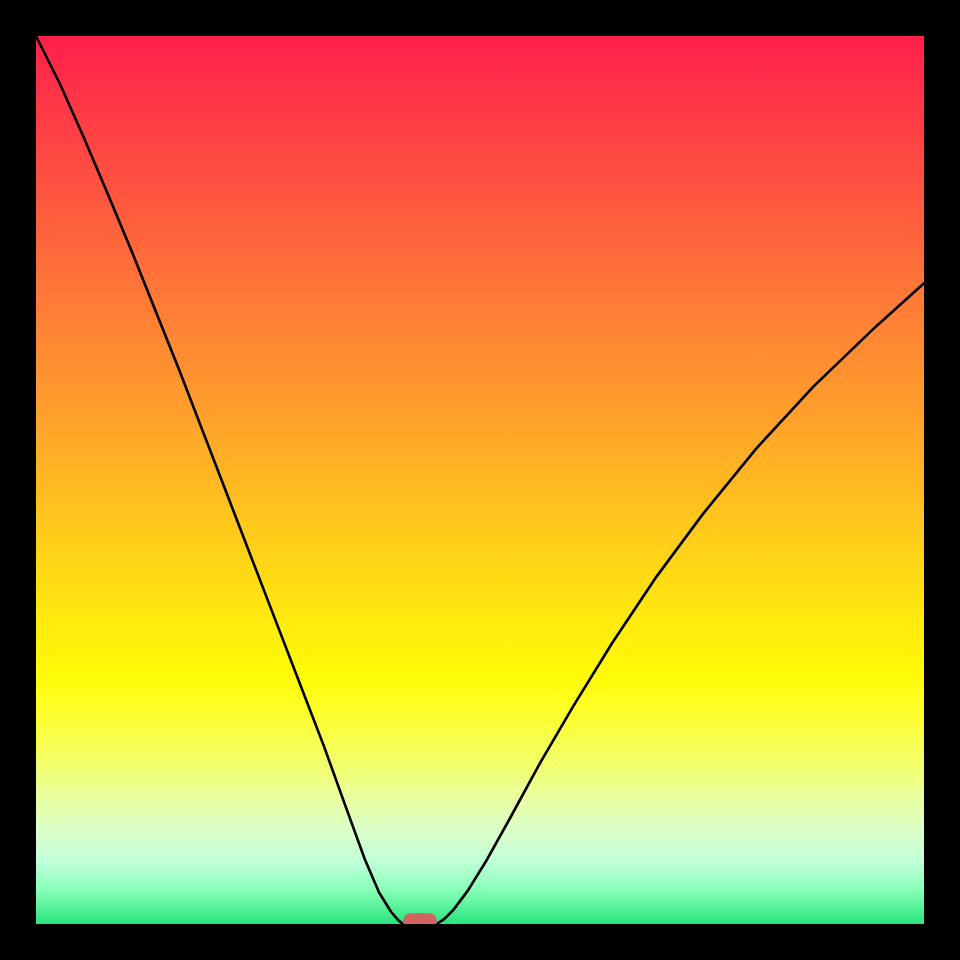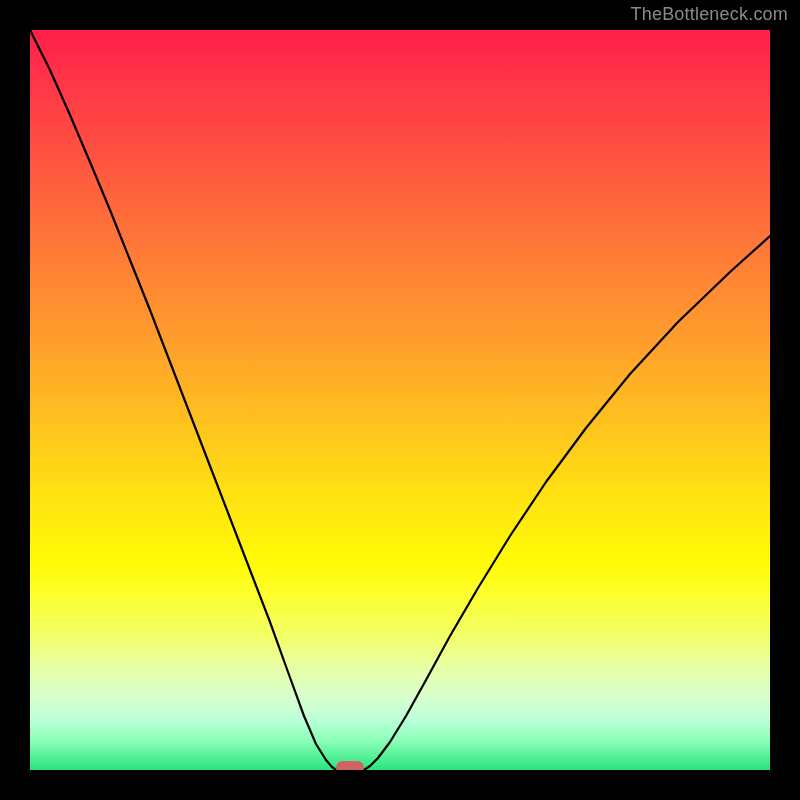--- a/index.html
+++ b/index.html
@@ -61,21 +61,20 @@
     position: absolute;
     left: 0; top: 0;
     width: 740px; height: 740px;
   }
 </style>
 </head>
 <body>
 
 <div class="frame">
 
-  <div class="watermark">TheBottleneck.com</div>
 
   <div class="plot">
 
     <svg class="curve" viewBox="0 0 740 740" preserveAspectRatio="none">
       <path id="curve-left" fill="none" stroke="#000" stroke-width="2.2" stroke-linecap="round" stroke-linejoin="round" d="M0 0 L20 40 L40 85 L60 132 L80 180 L100 230 L120 280 L140 332 L160 384 L180 436 L200 488 L220 540 L240 592 L258 642 L274 686 L286 714 L296 730 L302 737 L306 740 "></path>
       <path id="curve-right" fill="none" stroke="#000" stroke-width="2.2" stroke-linecap="round" stroke-linejoin="round" d="M334 740 L340 736 L348 728 L360 712 L376 686 L396 650 L420 606 L448 558 L480 506 L516 452 L556 398 L600 344 L648 292 L700 242 L740 206 "></path>
     </svg>
 
     <div class="marker" id="marker" style="left: 306px; top: 731px; width: 28px; height: 13px;"></div>
   </div>

